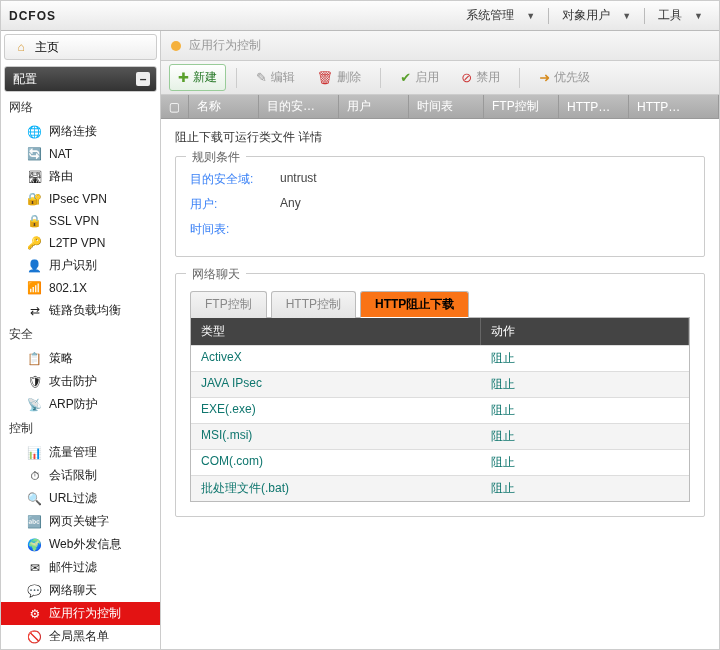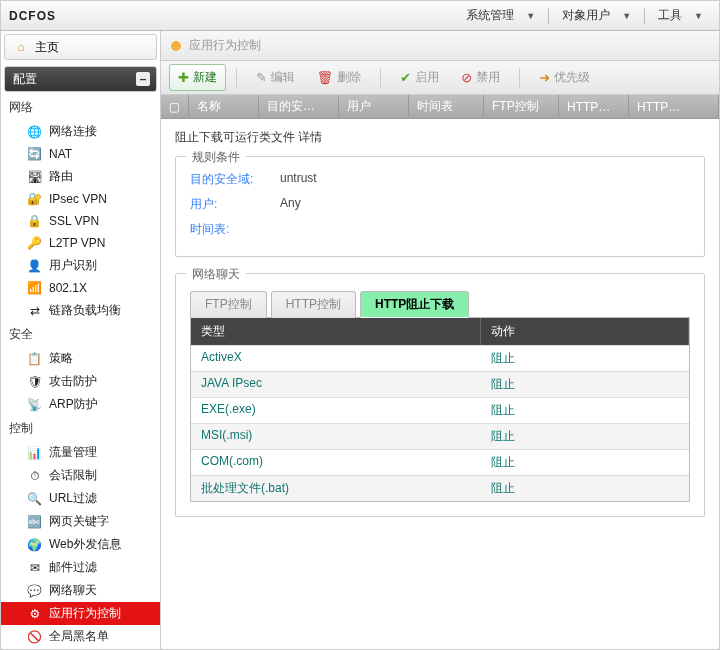--- a/index.html
+++ b/index.html
@@ -32,21 +32,21 @@
 .gh-cell{padding:0 8px;border-right:1px solid #999;height:100%;display:flex;align-items:center}
 .gh-check{width:28px;justify-content:center}
 .detail{padding:10px 14px;color:#333;overflow:auto;flex:1}
 .detail-title{margin-bottom:10px}
 .fieldset{border:1px solid #ccc;border-radius:2px;margin-bottom:16px;padding:10px 14px 14px;position:relative}
 .fieldset-legend{position:absolute;top:-8px;left:10px;background:#fff;padding:0 6px;color:#666}
 .kvrow{display:flex;padding:4px 0;color:#444}
 .kvrow .k{width:90px;color:#3b82f6}
 .subtabs{display:flex;gap:4px;border-bottom:1px solid #bbb;margin-bottom:0}
 .subtab{padding:4px 14px;border:1px solid #bbb;border-bottom:none;background:linear-gradient(#f4f4f4,#e4e4e4);color:#888;border-radius:3px 3px 0 0;cursor:pointer;position:relative;top:1px}
-.subtab.active{background:#86efac;color:#000;font-weight:bold;border-bottom:1px solid #fff}
+.subtab.active{background:#f97316;color:#000;font-weight:bold;border-bottom:1px solid #fff}
 .dt{width:100%;border:1px solid #bbb;border-top:none}
 .dt-head{display:flex;background:#444;color:#fff}
 .dt-head .c{padding:5px 10px;border-right:1px solid #666}
 .dt-body .r{display:flex;border-top:1px solid #ddd}
 .dt-body .r:nth-child(even){background:#f4f4f4}
 .dt-body .c{padding:4px 10px;color:#0f766e}
 .c1{width:290px}
 .c2{flex:1}
 .home-icon{color:#d69b3a}
 .green{color:#5aa02c}

